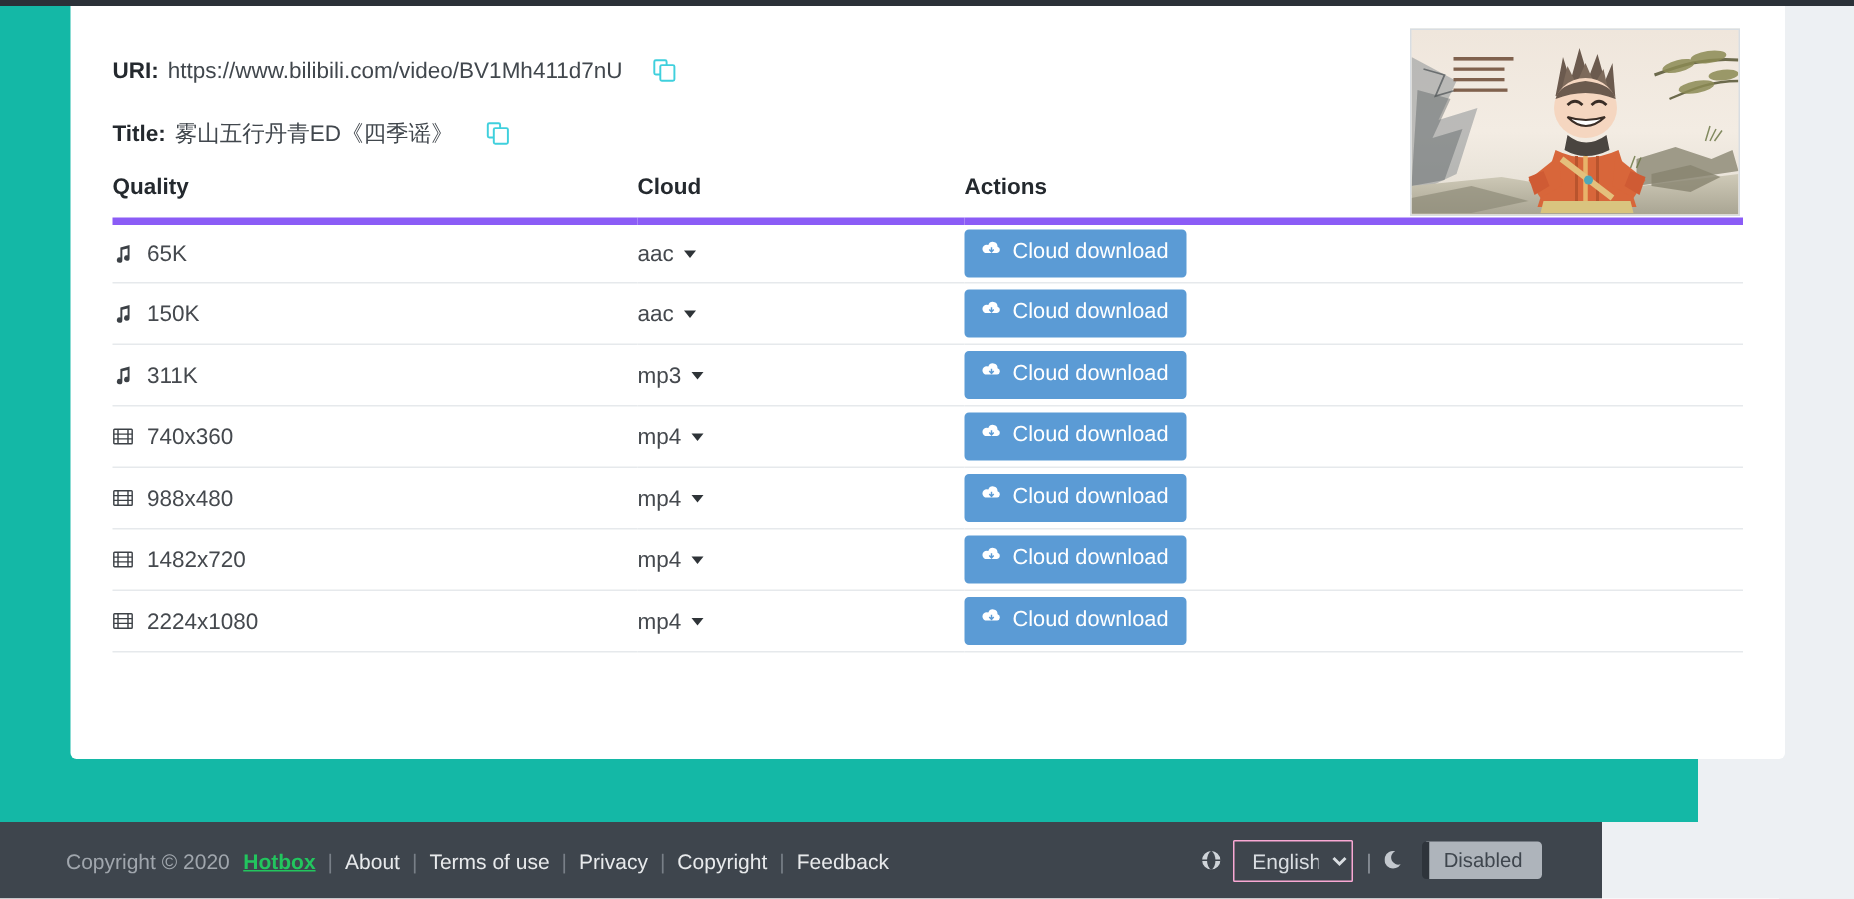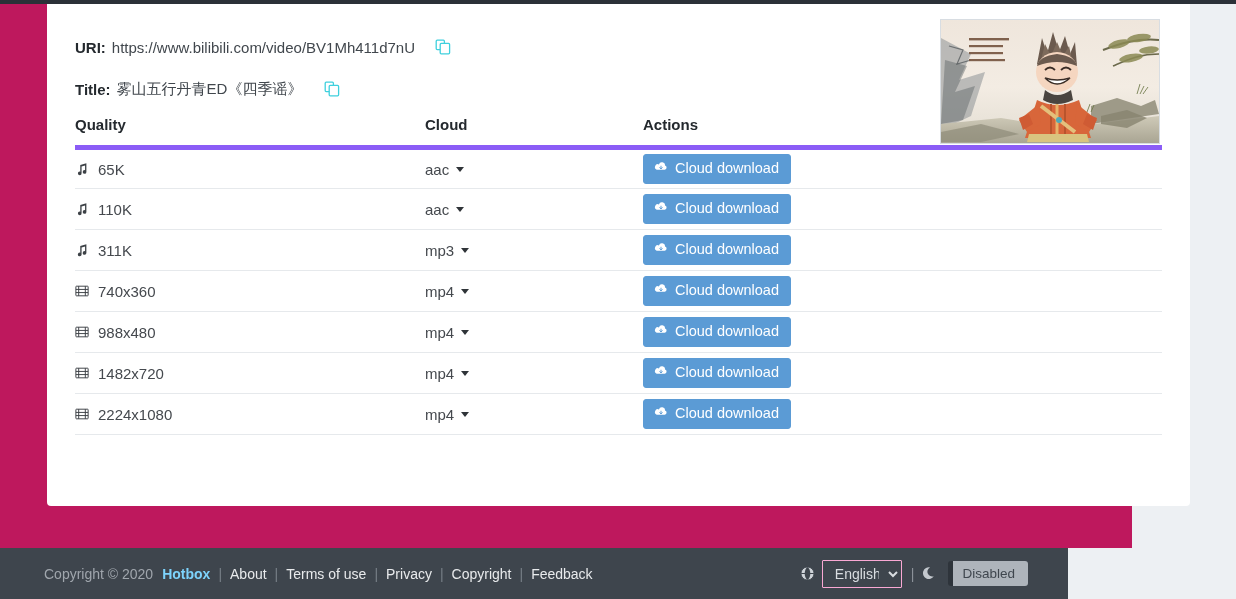--- a/index.html
+++ b/index.html
@@ -10,21 +10,21 @@
   }
   body { background: #edf0f3; position: relative; }
 
   .top-chrome {
     position: absolute; left: 0; top: 0; width: 1236px; height: 4px;
     background: #2b3138;
   }
 
   .page {
     position: absolute; left: 0; top: 4px; width: 1132px; height: 544px;
-    background: #be185d;
+    background: #14b8a6;
   }
 
   .card {
     position: absolute; left: 47px; top: 0px;
     width: 1143px; height: 502px;
     background: #ffffff;
     border-radius: 0 0 4px 4px;
   }
 
   .card-inner { padding: 22px 28px 0 28px; }
@@ -99,21 +99,21 @@
     display: flex; align-items: center;
     justify-content: space-between;
     padding: 0 40px 0 44px;
   }
   .footer-left {
     display: flex; align-items: baseline; gap: 0px;
     font-size: 14px; color: #a7adb4;
   }
   .copyright { color: #a0a6ad; margin-right: 9px; }
   .flink { color: #e8eaec; cursor: pointer; }
-  .flink.brand { font-weight: bold; color: #7dd3fc; }
+  .flink.brand { font-weight: bold; color: #22c55e; text-decoration: underline; }
   .fsep { color: #787f87; margin: 0 8px; }
 
   .footer-right { display: flex; align-items: center; gap: 0; }
   .globe-icon { margin-right: 7px; display: inline-flex; align-items: center; }
   .lang-select {
     background: transparent; color: #d9dde1;
     border: 1px solid #f9a8d4; border-radius: 1px;
     font-size: 14px; font-family: "Liberation Sans", sans-serif;
     padding: 4px 6px 4px 8px; width: 80px;
     cursor: pointer;
@@ -275,21 +275,21 @@
                 </button></td>
             </tr>
             <tr>
               <td class="col-quality">
                 <span class="q-cell">
                   <span class="q-icon">
                     <svg width="14" height="14" viewBox="0 0 16 16" fill="#3c4146">
                       <path d="M13 1.5 L6 3.4 V11 a2.1 2.1 0 1 0 1.5 1.9 V5.2 l4 -1.1 V9.4 a2.1 2.1 0 1 0 1.5 1.9 Z"></path>
                     </svg>
                   </span>
-                  <span>110K</span>
+                  <span>150K</span>
                 </span>
               </td>
               <td class="col-format">
                 <span class="fmt-cell">
                   <span>aac</span>
                   <span class="caret"></span>
                 </span>
               </td>
               <td class="col-actions"><button class="dl-btn">
                   <span><svg width="14" height="14" viewBox="0 0 16 16" fill="#ffffff">

